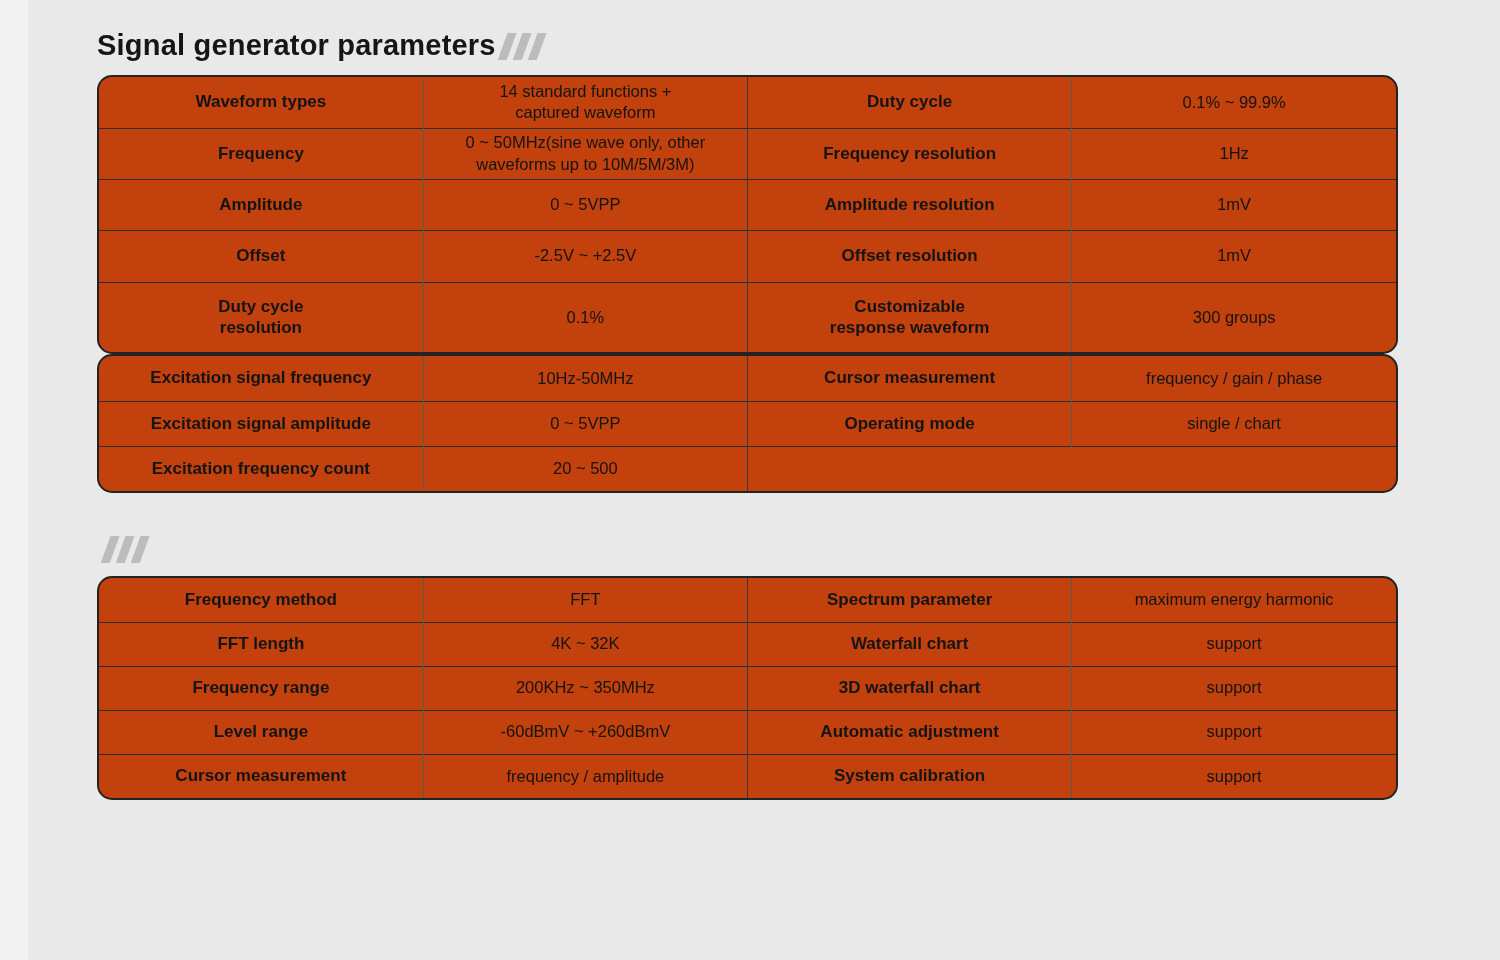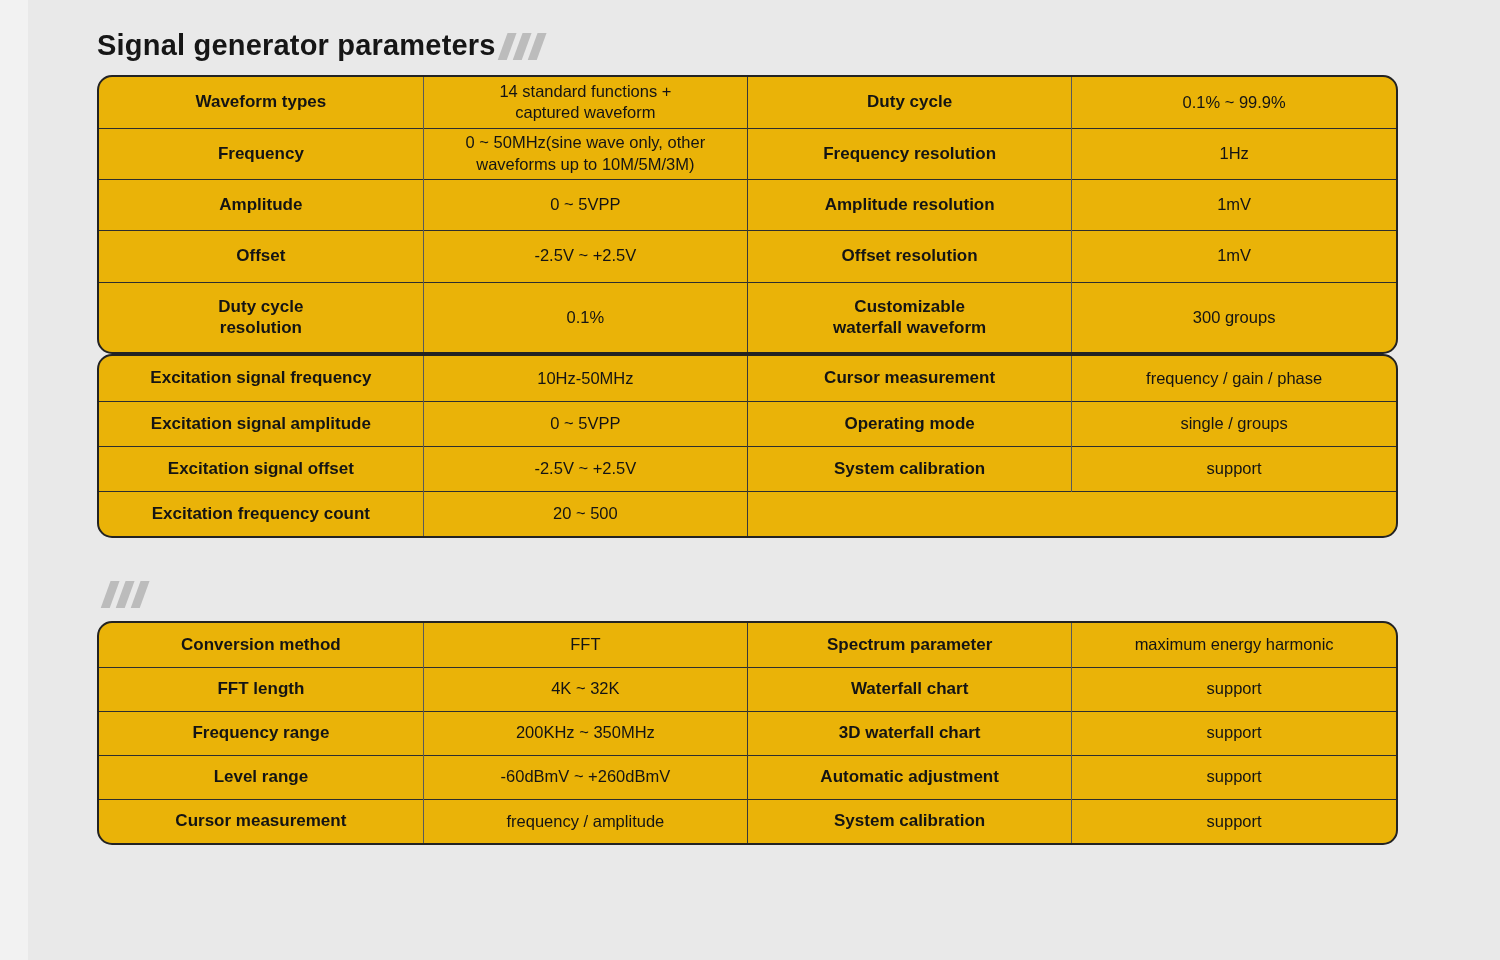--- a/index.html
+++ b/index.html
@@ -36,21 +36,21 @@
   .slashes {
     display: inline-flex; gap: 6px;
     margin-left: 7px;
     transform: skewX(-20deg) translateY(1px);
   }
   .slashes i { display: block; width: 9px; height: 27px; background: #bcbcbc; }
 
   .tbl-frame {
     border: 2px solid #232323;
     border-radius: 15px;
-    background: #eab308;
+    background: #c2410c;
     overflow: hidden;
   }
   table {
     width: 100%;
     border-collapse: collapse;
     table-layout: fixed;
   }
   col { width: 25%; }
   td {
     text-align: center;
@@ -120,21 +120,21 @@
           <td class="lbl">Offset</td>
           <td class="val">-2.5V ~ +2.5V</td>
           <td class="lbl mid">Offset resolution</td>
           <td class="val">1mV</td>
         </tr>
         <tr>
           <td class="lbl">Duty cycle
 resolution</td>
           <td class="val">0.1%</td>
           <td class="lbl mid">Customizable
-waterfall waveform</td>
+response waveform</td>
           <td class="val">300 groups</td>
         </tr>
       </tbody>
         </table>
     </div>
   </div>
 
   <div class="sec">
     <div class="tbl-frame">
       <table class="t2">
@@ -148,27 +148,21 @@
             <tr>
           <td class="lbl">Excitation signal frequency</td>
           <td class="val">10Hz-50MHz</td>
           <td class="lbl mid">Cursor measurement</td>
           <td class="val">frequency / gain / phase</td>
         </tr>
         <tr>
           <td class="lbl">Excitation signal amplitude</td>
           <td class="val">0 ~ 5VPP</td>
           <td class="lbl mid">Operating mode</td>
-          <td class="val">single / groups</td>
-        </tr>
-        <tr>
-          <td class="lbl">Excitation signal offset</td>
-          <td class="val">-2.5V ~ +2.5V</td>
-          <td class="lbl mid">System calibration</td>
-          <td class="val">support</td>
+          <td class="val">single / chart</td>
         </tr>
         <tr>
           <td class="lbl">Excitation frequency count</td>
           <td class="val">20 ~ 500</td>
           <td class="val mid" colspan="2"></td>
         </tr>
       </tbody>
         </table>
     </div>
   </div>
@@ -184,21 +178,21 @@
     <div class="tbl-frame">
       <table class="t3">
         <colgroup>
             <col>
             <col>
             <col>
             <col>
           </colgroup>
         <tbody>
             <tr>
-          <td class="lbl">Conversion method</td>
+          <td class="lbl">Frequency method</td>
           <td class="val">FFT</td>
           <td class="lbl mid">Spectrum parameter</td>
           <td class="val">maximum energy harmonic</td>
         </tr>
         <tr>
           <td class="lbl">FFT length</td>
           <td class="val">4K ~ 32K</td>
           <td class="lbl mid">Waterfall chart</td>
           <td class="val">support</td>
         </tr>

